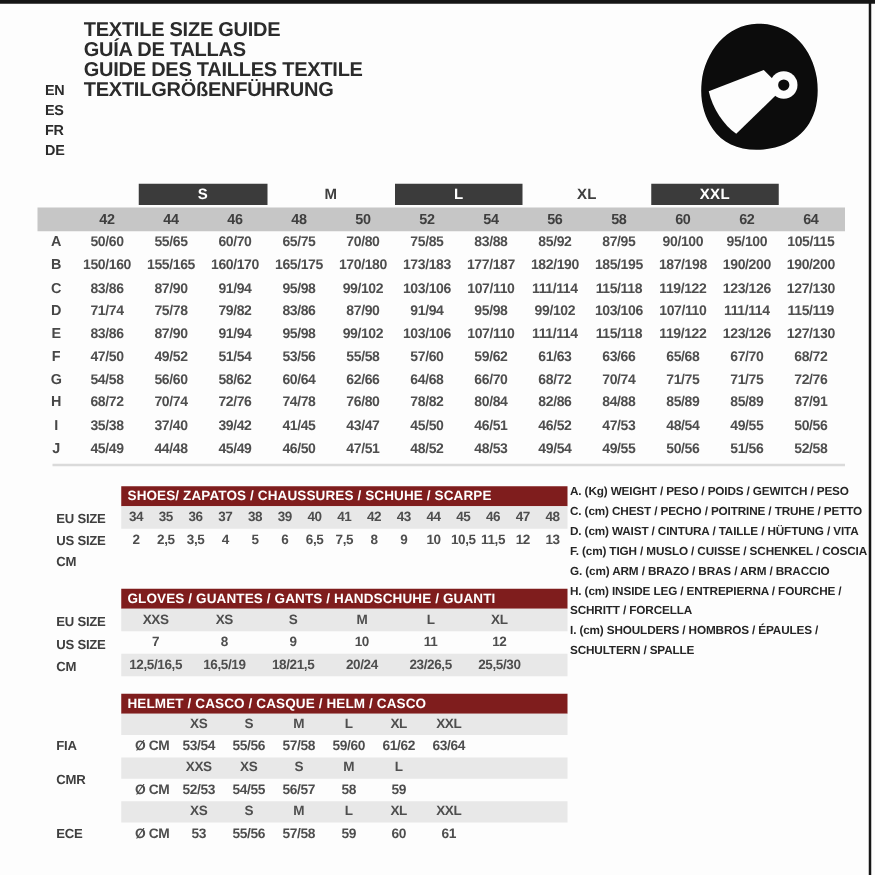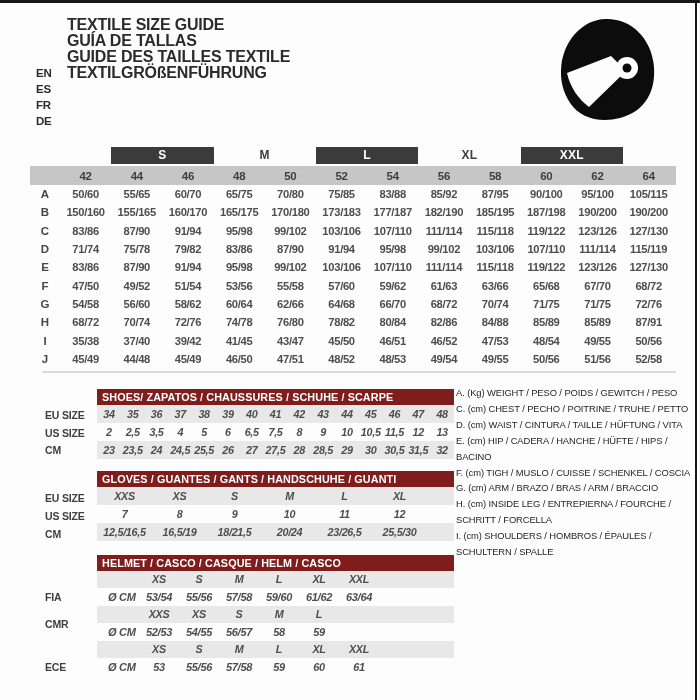--- a/index.html
+++ b/index.html
@@ -35,31 +35,31 @@
   
   .section   { position:absolute; left:30px; width:430px; }
   .shoes     { top:389px; }
   .gloves    { top:471px; }
   .helmet-sec{ top:555px; }
   .sec-label { position:absolute; left:15px; font-size:10.5px; font-weight:bold; color:#3f3f3f;
                letter-spacing:-0.2px; line-height:18px; white-space:nowrap; }
   .sec-table { position:absolute; left:67px; top:0; width:357px; }
   .sec-head  { height:16px; line-height:16px; background:#7f1d1d; color:#ffffff; font-size:10.8px;
                font-weight:bold; padding-left:5px; letter-spacing:0.1px; white-space:nowrap; }
-  .sec-row   { display:grid; align-items:center; font-weight:bold; color:#4e4e4e;font-style:italic; }
+  .sec-row   { display:grid; align-items:center; font-weight:bold; color:#4e4e4e; }
   .sec-row.stripe { background:#e8e8e8; }
   .shoes  .sec-row { grid-template-columns:repeat(15, 1fr); height:18px; font-size:10.8px; }
   .gloves .sec-row { grid-template-columns:repeat(6, 55px) 1fr; height:18px; font-size:10.8px; }
   .helmet-sec .size-row { grid-template-columns:42px repeat(6, 40px) 1fr; height:16.5px; font-size:10.8px; }
   .helmet-sec .val-row  { grid-template-columns:42px repeat(6, 40px) 1fr; height:18.5px; font-size:11px; }
   .val-row .first { text-align:left; padding-left:11px; }
 
   
   .legend { position:absolute; left:456px; top:385px; width:244px; }
-  .legend-item { font-size:9.4px; font-weight:normal; color:#252525; line-height:15.9px; letter-spacing:-0.1px; }
+  .legend-item { font-size:9.4px; font-weight:bold; color:#252525; line-height:15.9px; letter-spacing:-0.1px; }
 </style>
 </head>
 <body>
 
 <div class="page">
   <div class="top-line"></div>
   <div class="right-line"></div>
 
   <div class="languages">
       <div class="lang-row">
@@ -300,37 +300,20 @@
           <div class="cell">6,5</div>
           <div class="cell">7,5</div>
           <div class="cell">8</div>
           <div class="cell">9</div>
           <div class="cell">10</div>
           <div class="cell">10,5</div>
           <div class="cell">11,5</div>
           <div class="cell">12</div>
           <div class="cell">13</div>
         </div>
-        <div class="sec-row stripe">
-          <div class="cell">23</div>
-          <div class="cell">23,5</div>
-          <div class="cell">24</div>
-          <div class="cell">24,5</div>
-          <div class="cell">25,5</div>
-          <div class="cell">26</div>
-          <div class="cell">27</div>
-          <div class="cell">27,5</div>
-          <div class="cell">28</div>
-          <div class="cell">28,5</div>
-          <div class="cell">29</div>
-          <div class="cell">30</div>
-          <div class="cell">30,5</div>
-          <div class="cell">31,5</div>
-          <div class="cell">32</div>
-        </div>
       </div>
     </div>
   <div class="section gloves">
       <div class="sec-label" style="top: 18px;">EU SIZE</div>
       <div class="sec-label" style="top: 36px;">US SIZE</div>
       <div class="sec-label" style="top: 54px;">CM</div>
       <div class="sec-table">
         <div class="sec-head">GLOVES / GUANTES / GANTS / HANDSCHUHE / GUANTI</div>
         <div class="sec-row stripe">
           <div class="cell">XXS</div>
@@ -418,19 +401,18 @@
           <div class="cell">60</div>
           <div class="cell">61</div>
         </div>
       </div>
     </div>
 
   <div class="legend">
       <div class="legend-item">A. (Kg) WEIGHT / PESO / POIDS / GEWITCH / PESO</div>
       <div class="legend-item">C. (cm) CHEST / PECHO / POITRINE / TRUHE / PETTO</div>
       <div class="legend-item">D. (cm) WAIST / CINTURA / TAILLE / HÜFTUNG / VITA</div>
-      <div class="legend-item">E. (cm) HIP / CADERA / HANCHE / HÜFTE / HIPS / BACINO</div>
       <div class="legend-item">F. (cm) TIGH / MUSLO / CUISSE / SCHENKEL / COSCIA</div>
       <div class="legend-item">G. (cm) ARM / BRAZO / BRAS / ARM / BRACCIO</div>
       <div class="legend-item">H. (cm) INSIDE LEG / ENTREPIERNA / FOURCHE / SCHRITT / FORCELLA</div>
       <div class="legend-item">I. (cm) SHOULDERS / HOMBROS / ÉPAULES / SCHULTERN / SPALLE</div>
     </div>
 </div>
 
 </body></html>

